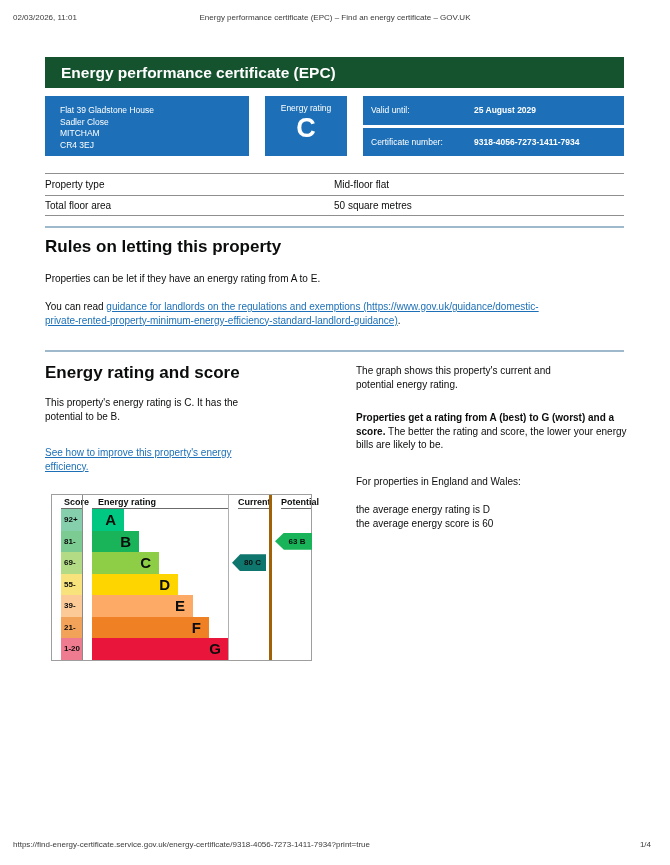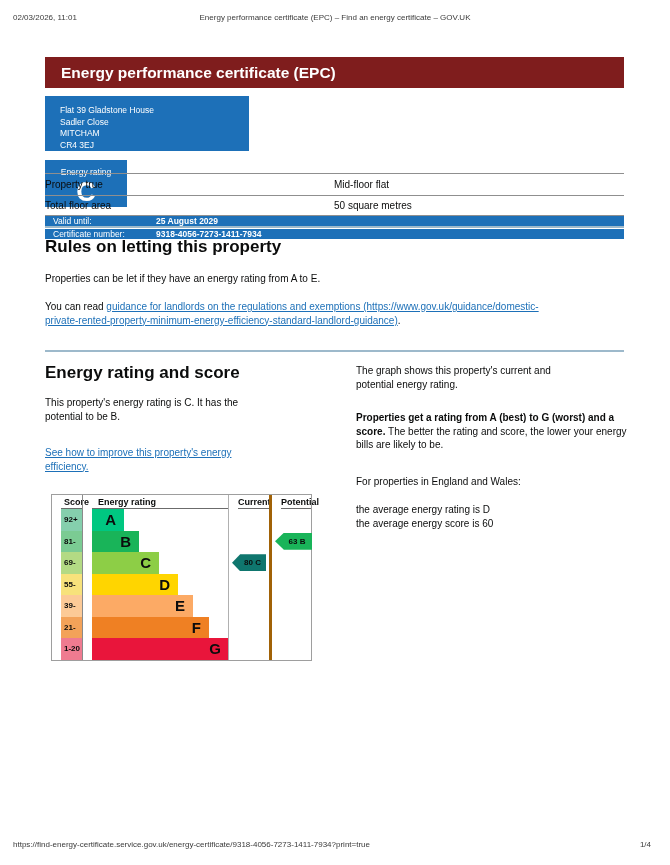--- a/index.html
+++ b/index.html
@@ -3,25 +3,25 @@
 <meta charset="utf-8">
 <style>
   * { margin:0; padding:0; box-sizing:border-box; }
   html,body { width:670px; height:865px; background:#fff; }
   body { font-family:"Liberation Sans", sans-serif; color:#0b0c0c; position:relative; }
   .abs { position:absolute; }
   .meta { font-size:8px; color:#3a3a3a; }
   a.link { color:#1d70b8; text-decoration:underline; cursor:pointer; }
 
   
-  .banner { left:45px; top:57px; width:579px; height:31px; background:#7f1d1d; color:#fff;
+  .banner { left:45px; top:57px; width:579px; height:31px; background:#14532d; color:#fff;
             font-size:15.5px; font-weight:bold; line-height:31px; padding-left:16px; }
 
   
-  .summary { left:45px; top:96px; width:579px; height:71px; display:flex; gap:9px;flex-direction:column; }
+  .summary { left:45px; top:96px; width:579px; height:60px; display:flex; gap:16px; }
   .panel { background:#1d70b8; color:#fff; }
   .addr { width:204px; padding:9px 0 0 15px; font-size:8.5px; line-height:11.5px; white-space:pre-line; }
   .rating-panel { width:82px; display:flex; flex-direction:column; align-items:center; padding-top:7px; }
   .rating-label { font-size:8.5px; }
   .rating-letter { font-size:27px; font-weight:bold; line-height:30px; }
   .kv-col { flex:1; display:flex; flex-direction:column; gap:3px; background:#fff; }
   .kv-cell { background:#1d70b8; color:#fff; flex:1; display:flex; align-items:center; font-size:8.5px; }
   .kv-cell .lbl { padding-left:8px; width:111px; }
   .kv-cell .val { font-weight:bold; }
 
@@ -84,21 +84,21 @@
     </div>
     <div class="kv-cell">
       <span class="lbl">Certificate number:</span>
       <span class="val">9318-4056-7273-1411-7934</span>
     </div>
   </div>
 </div>
 
 <div class="abs prop-table" id="prop-table">
     <div class="prop-row">
-      <span class="plabel">Property true</span>
+      <span class="plabel">Property type</span>
       <span>Mid-floor flat</span>
     </div>
     <div class="prop-row">
       <span class="plabel">Total floor area</span>
       <span>50 square metres</span>
     </div>
   </div>
 
 <div class="abs hr" style="top:226px"></div>
 

